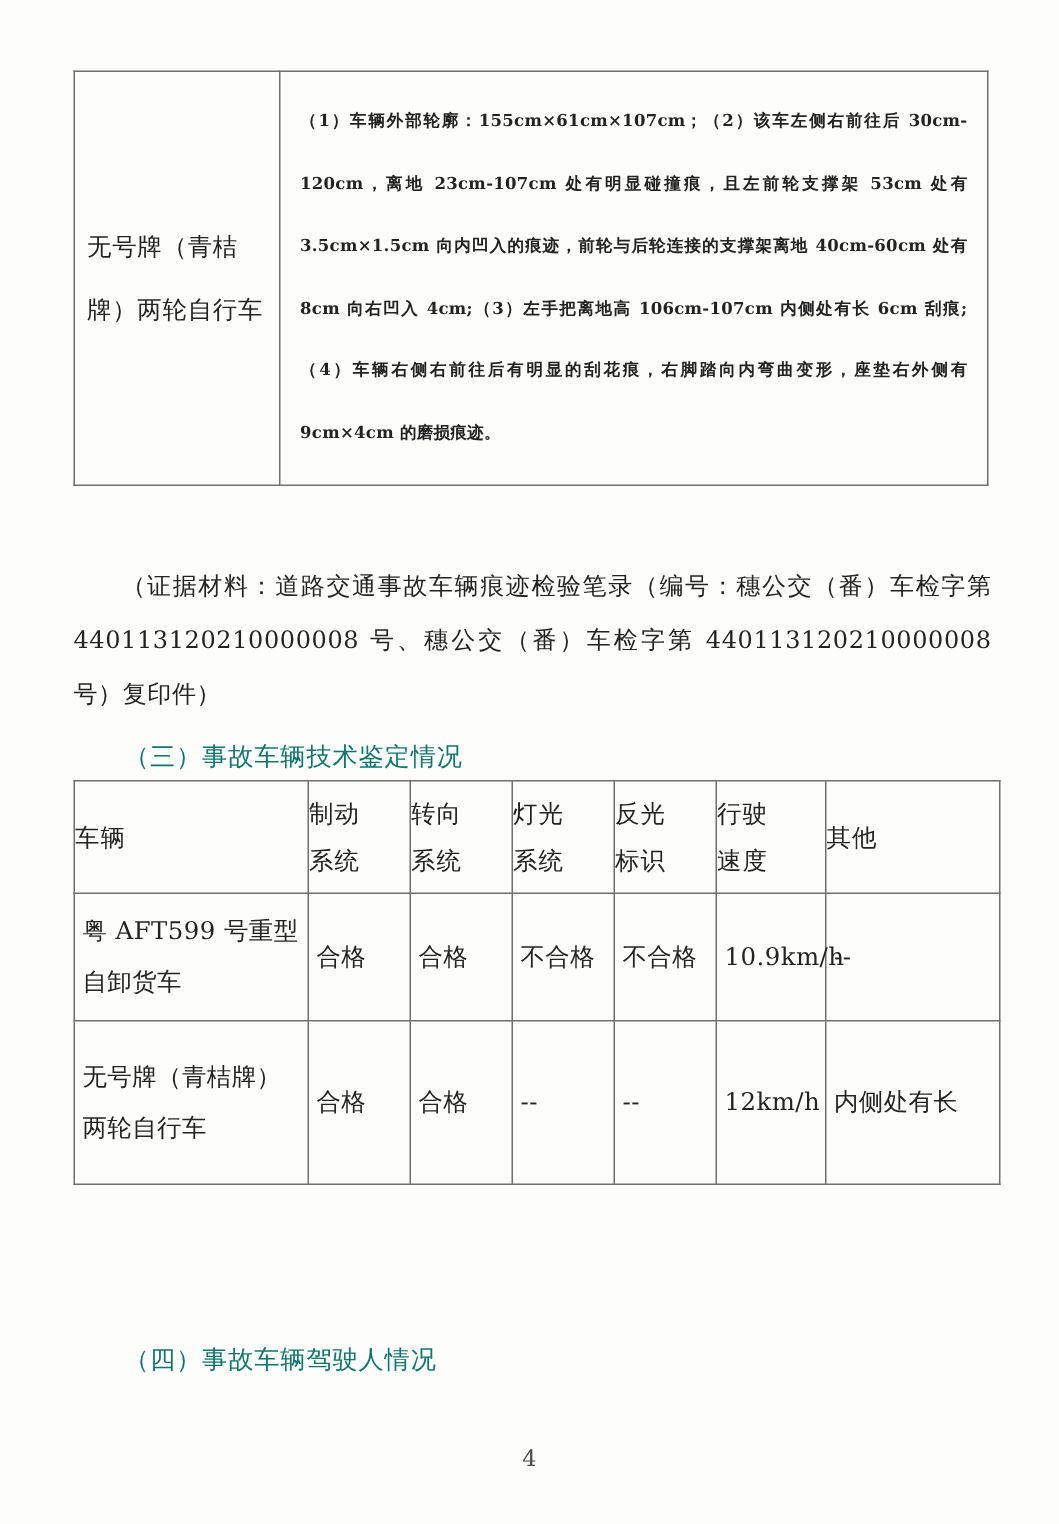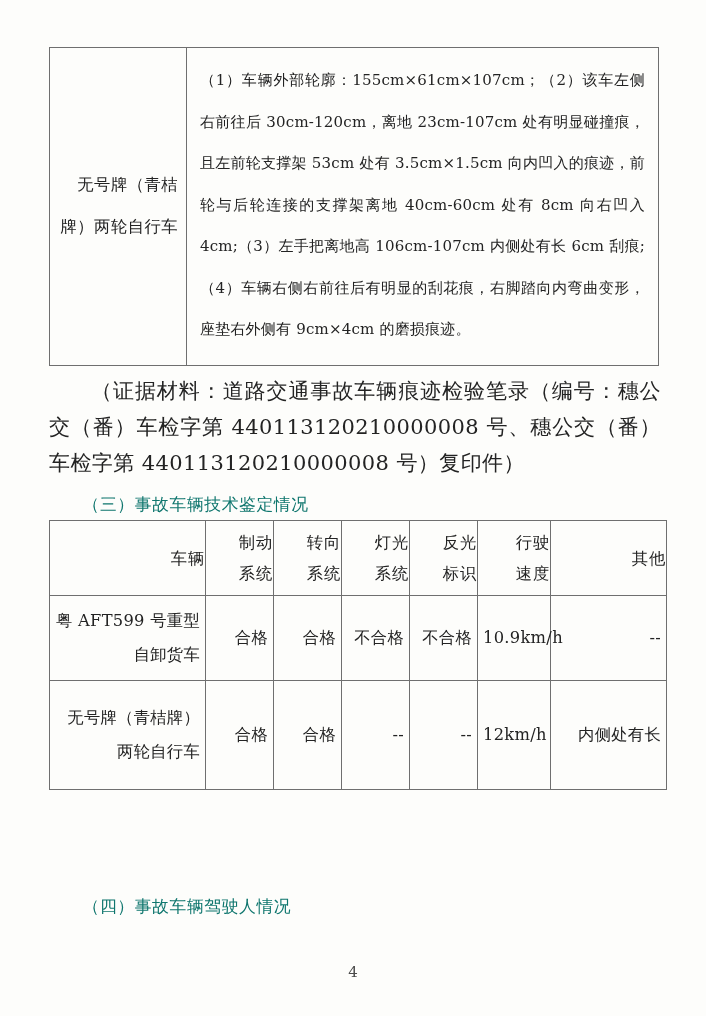--- a/index.html
+++ b/index.html
@@ -21,21 +21,21 @@
   .page {
     position: absolute;
     left: 0; top: 0;
     width: 706px;
     height: 1016px;
   }
 
   
   .para {
     position: absolute;
-    font-size: 21px;
+    font-size: 16px;
     line-height: 36px;
     letter-spacing: 0.4px;
     text-align: justify;
     text-justify: inter-character;
     color: #232323;
   }
   .para.indent {
     text-indent: 2em;
   }
   .heading {
@@ -54,21 +54,21 @@
     border-collapse: collapse;
     table-layout: fixed;
     background: transparent;
   }
   table.doc-table td,
   table.doc-table th {
     border: 1.15px solid #6f6f6f;
     padding: 0;
     font-weight: normal;
     vertical-align: middle;
-    text-align: right;
+    text-align: left;
     font-size: 16.3px;
     line-height: 35.5px;
     color: #232323;
   }
 
   
   #table-traces {
     left: 49px;
     top: 47px;
     width: 610px;
@@ -79,22 +79,23 @@
     line-height: 42px;
     letter-spacing: 0.5px;
     padding: 0 8px;
   }
   #table-traces td.body-cell {
     text-align: justify;
     text-justify: inter-character;
     vertical-align: top;
     padding: 12px 13px 14px 13px;
     line-height: 41.5px;
-    font-size: 15px;
+    font-size: 11px;
     letter-spacing: 0.2px;
+    font-weight: bold;
   }
 
   
   #table-appraisal {
     left: 49px;
     top: 520px;
     width: 610px;
   }
   #table-appraisal .c-vehicle   { width: 155px; margin-left: 40px; }
   #table-appraisal .c-brake     { width: 67px; }

